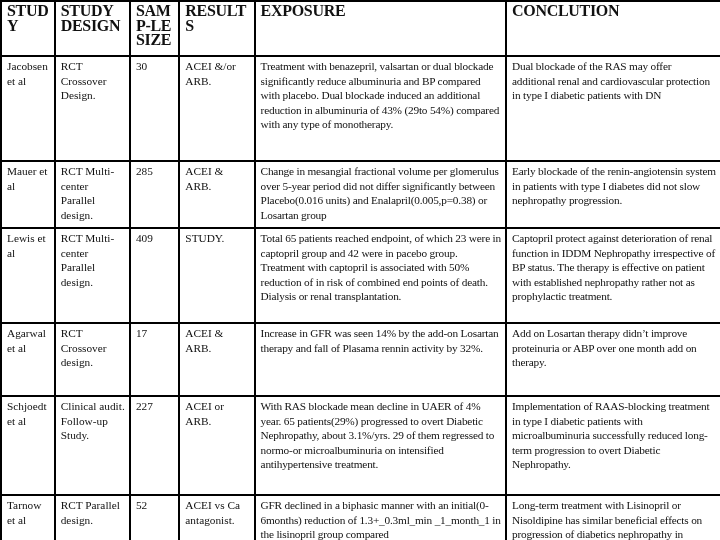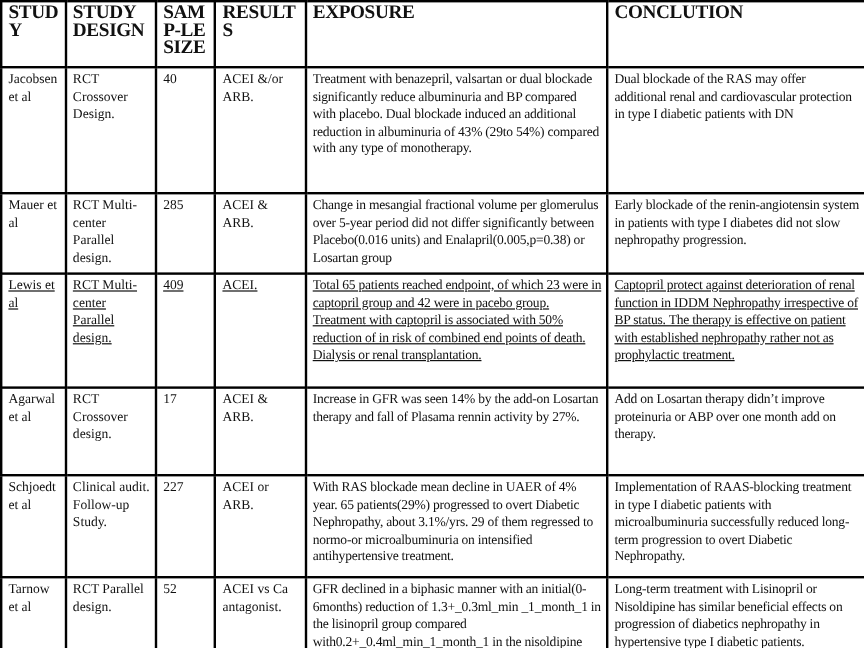--- a/index.html
+++ b/index.html
@@ -43,23 +43,23 @@
     }
     .c-study { width: 50px; }
     .c-design { width: 70px; }
     .c-size { width: 46px; }
     .c-exp { width: 70px; }
     .c-res { width: 234px; }
     .c-con { width: 200px; }
     tr.h0 { height: 55px; }
     tr.r1 { height: 105px; }
     tr.r2 { height: 67px; }
-    tr.r3 { height: 95px; text-decoration: underline; }
+    tr.r3 { height: 95px; }
     tr.r4 { height: 73px; margin-top: 42px; }
-    tr.r5 { height: 85px; }
+    tr.r5 { height: 99px; }
     tr.r6 { height: 90px; }
     table.studies td.tight { letter-spacing: -0.2px; }
   </style>
 </head>
 <body>
 
 <div class="page">
   <table class="studies">
     <colgroup>
       <col class="c-study">
@@ -74,47 +74,47 @@
       <th>STUDY</th>
       <th>STUDY DESIGN</th>
       <th>SAMP-LE SIZE</th>
       <th>RESULTS</th>
       <th>EXPOSURE</th>
       <th>CONCLUTION</th>
     </tr>
     <tr class="r1">
       <td>Jacobsen et al</td>
       <td>RCT Crossover Design.</td>
-      <td>40</td>
+      <td>30</td>
       <td>ACEI &amp;/or ARB.</td>
       <td class="tight">Treatment with benazepril, valsartan or dual blockade significantly reduce albuminuria and BP compared with placebo. Dual blockade induced an additional reduction in albuminuria of 43% (29to 54%) compared with any type of monotherapy.</td>
       <td class="tight">Dual blockade of the RAS may offer additional renal and cardiovascular protection in type I diabetic patients with DN</td>
     </tr>
     <tr class="r2">
       <td>Mauer et al</td>
       <td>RCT Multi-center Parallel design.</td>
       <td>285</td>
       <td>ACEI &amp; ARB.</td>
       <td class="tight">Change in mesangial fractional volume per glomerulus over 5-year period did not differ significantly between Placebo(0.016 units) and Enalapril(0.005,p=0.38) or Losartan group</td>
       <td class="tight">Early blockade of the renin-angiotensin system in patients with type I diabetes did not slow nephropathy progression.</td>
     </tr>
     <tr class="r3">
       <td>Lewis et al</td>
       <td>RCT Multi-center Parallel design.</td>
       <td>409</td>
-      <td>ACEI.</td>
+      <td>STUDY.</td>
       <td class="tight">Total 65 patients reached endpoint, of which 23 were in captopril group and 42 were in pacebo group. Treatment with captopril is associated with 50% reduction of in risk of combined end points of death. Dialysis or renal transplantation.</td>
       <td class="tight">Captopril protect against deterioration of renal function in IDDM Nephropathy irrespective of BP status. The therapy is effective on patient with established nephropathy rather not as prophylactic treatment.</td>
     </tr>
     <tr class="r4">
       <td>Agarwal et al</td>
       <td>RCT Crossover design.</td>
       <td>17</td>
       <td>ACEI &amp; ARB.</td>
-      <td class="tight">Increase in GFR was seen 14% by the add-on Losartan therapy and fall of Plasama rennin activity by 27%.</td>
+      <td class="tight">Increase in GFR was seen 14% by the add-on Losartan therapy and fall of Plasama rennin activity by 32%.</td>
       <td class="tight">Add on Losartan therapy didn’t improve proteinuria or ABP over one month add on therapy.</td>
     </tr>
     <tr class="r5">
       <td>Schjoedt et al</td>
       <td>Clinical audit. Follow-up Study.</td>
       <td>227</td>
       <td>ACEI or ARB.</td>
       <td class="tight">With RAS blockade mean decline in UAER of 4% year. 65 patients(29%) progressed to overt Diabetic Nephropathy, about 3.1%/yrs. 29 of them regressed to normo-or microalbuminuria on intensified antihypertensive treatment.</td>
       <td class="tight">Implementation of RAAS-blocking treatment in type I diabetic patients with microalbuminuria successfully reduced long-term progression to overt Diabetic Nephropathy.</td>
     </tr>

